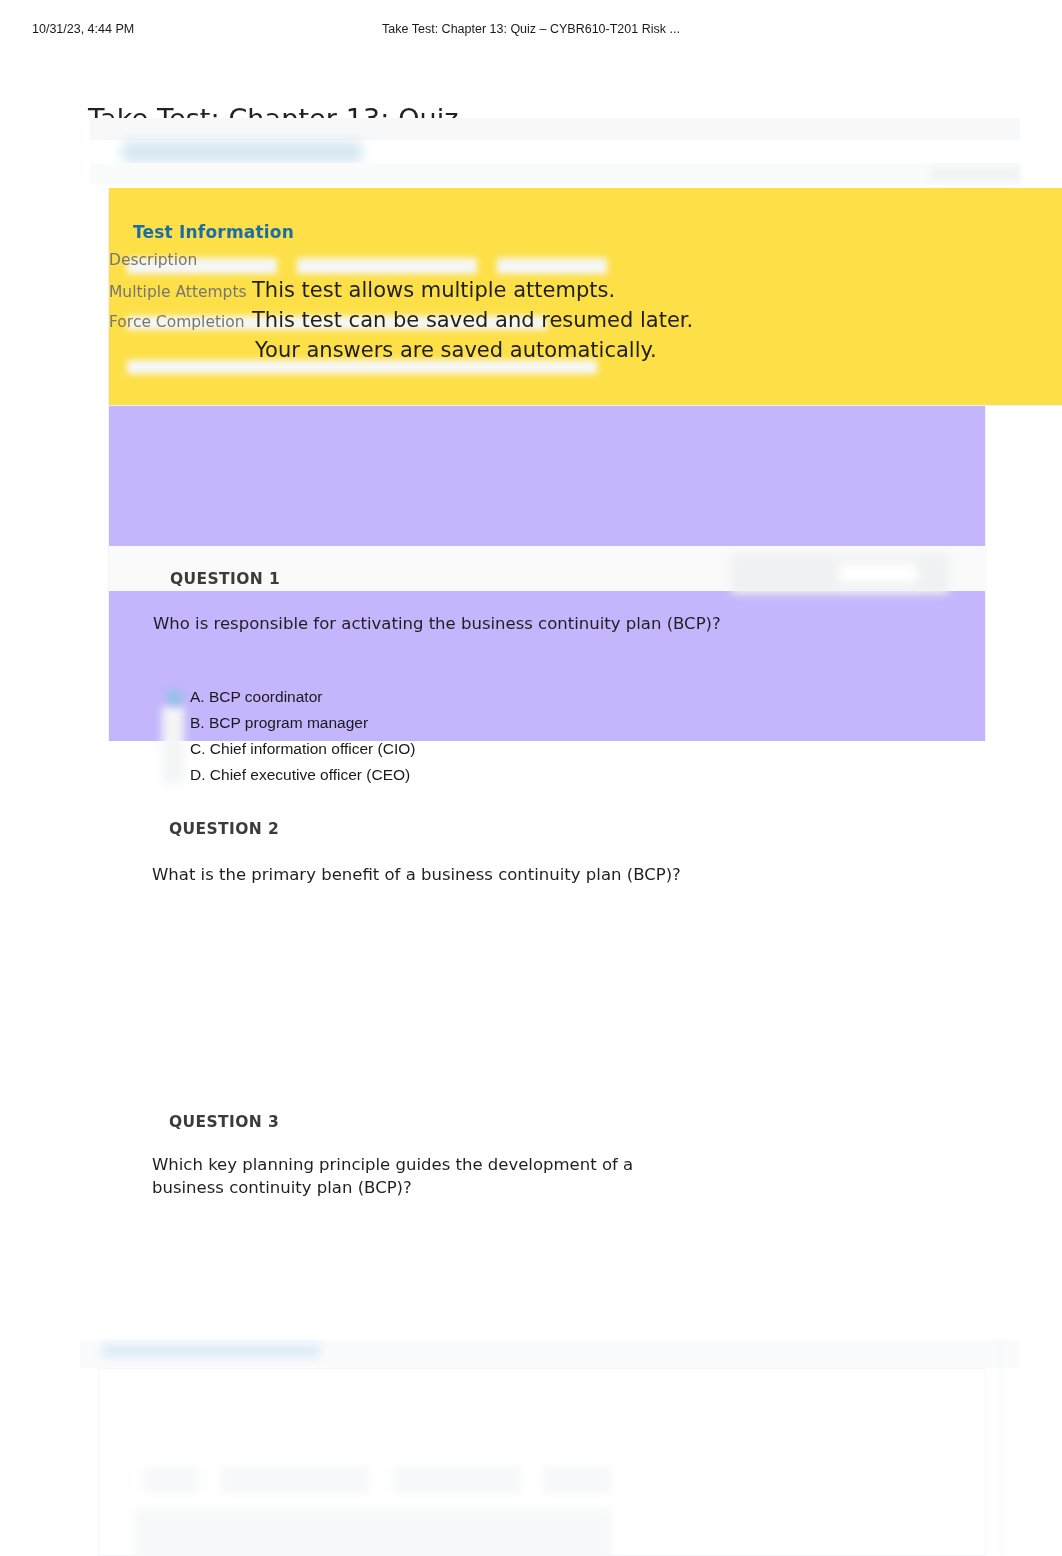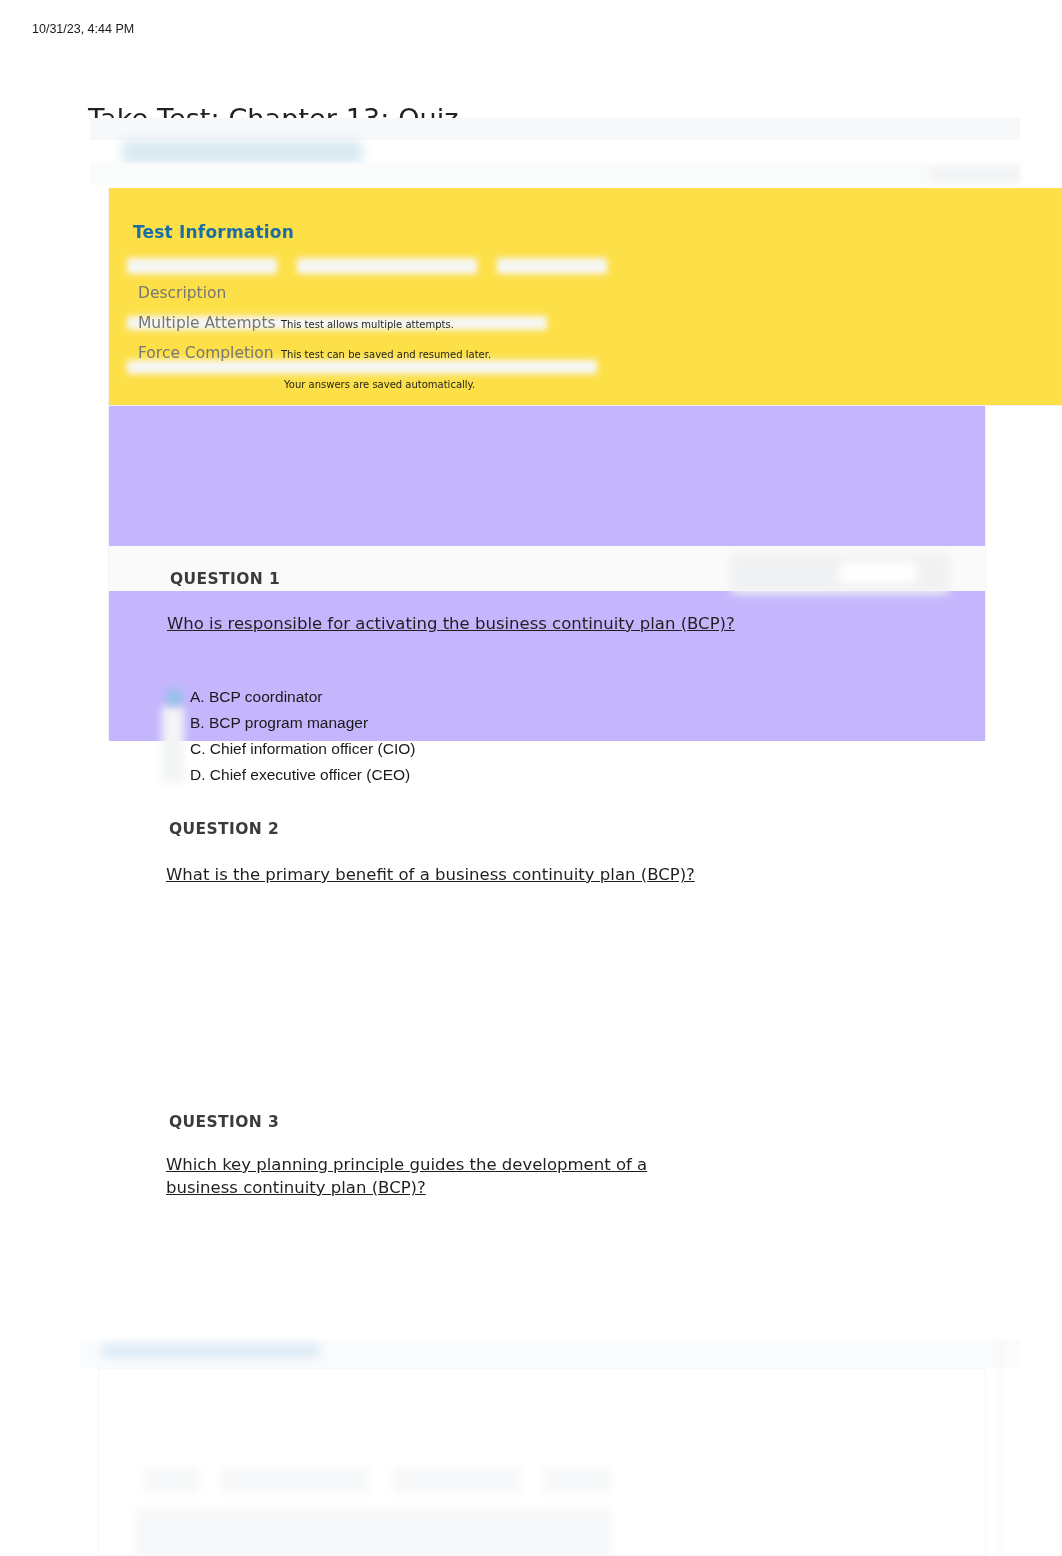--- a/index.html
+++ b/index.html
@@ -111,41 +111,40 @@
     left: 24px;
     top: 20px;
     font-size: 17px;
     font-weight: bold;
     color: #1b6ea5;
     letter-spacing: 0.2px;
     white-space: nowrap;
   }
   .info-rows {
     position: absolute;
-    left: 29px;
+    left: 0;
     top: 57px;
     width: 840px;
-    margin-top: 33px;
   }
   .info-row {
     position: relative;
     height: 30px;
     line-height: 30px;
     white-space: nowrap;
   }
   .info-label {
     display: inline-block;
     width: 143px;
     font-size: 15.5px;
     color: #767676;
     font-weight: 400;
   }
   .info-value {
     display: inline-block;
-    font-size: 10px;
+    font-size: 21px;
     color: #1f1f1f;
   }
   .info-row.continuation .info-label { visibility: hidden; }
   .info-row.continuation .info-value { padding-left: 3px; }
 
   
   .ghost {
     position: absolute;
     background: #f6f7f8;
     filter: blur(3px);
@@ -199,26 +198,25 @@
     position: absolute;
     left: 61px;
     font-size: 15.5px;
     font-weight: bold;
     color: #3b3b3b;
     letter-spacing: 0.4px;
     white-space: nowrap;
   }
   .q-text {
     position: absolute;
-    left: 58px;
+    left: 44px;
     font-size: 16.5px;
     color: #1f1f1f;
     line-height: 23px;
     width: 620px;
-    text-decoration: underline;
   }
   .q-options {
     position: absolute;
     left: 45px;
     width: 620px;
     margin-top: 48px;
   }
   .q-option {
     position: relative;
     height: 26px;
@@ -299,20 +297,21 @@
     height: 216px;
     background: #f6f7f7;
     filter: blur(2px);
   }
 </style>
 </head>
 <body>
 
 <div class="print-header">
   <span class="ph-date">10/31/23, 4:44 PM</span>
+  <span class="ph-title">Take Test: Chapter 13: Quiz – CYBR610-T201 Risk ...</span>
 </div>
 
 <h1 class="page-title">Take Test: Chapter 13: Quiz</h1>
 
 <div class="chrome-band"></div>
 <div class="breadcrumb-blur"></div>
 <div class="chrome-band2"></div>
 
 <section class="test-info-card">
   <div class="ghost" style="left:18px;  top:70px;  width:150px; height:16px;"></div>

